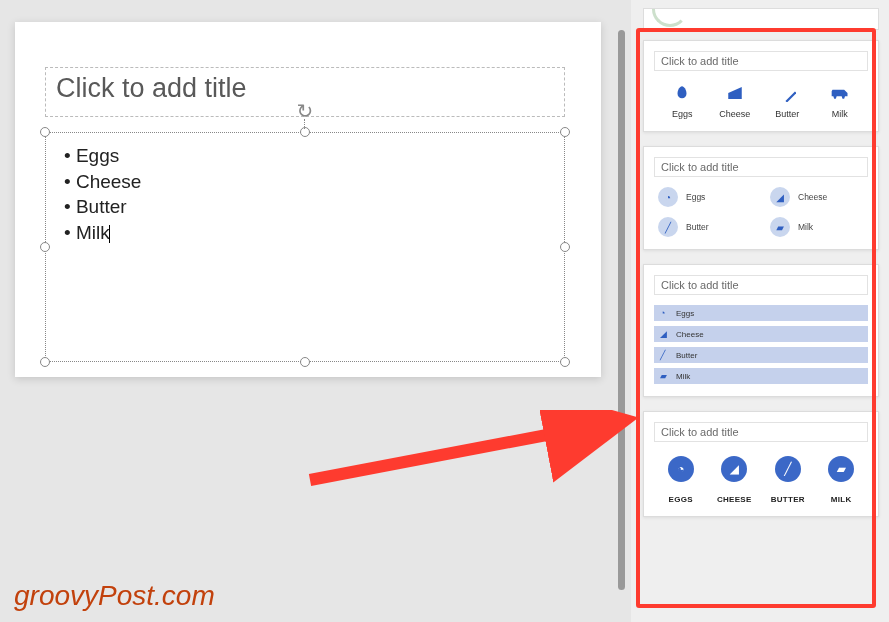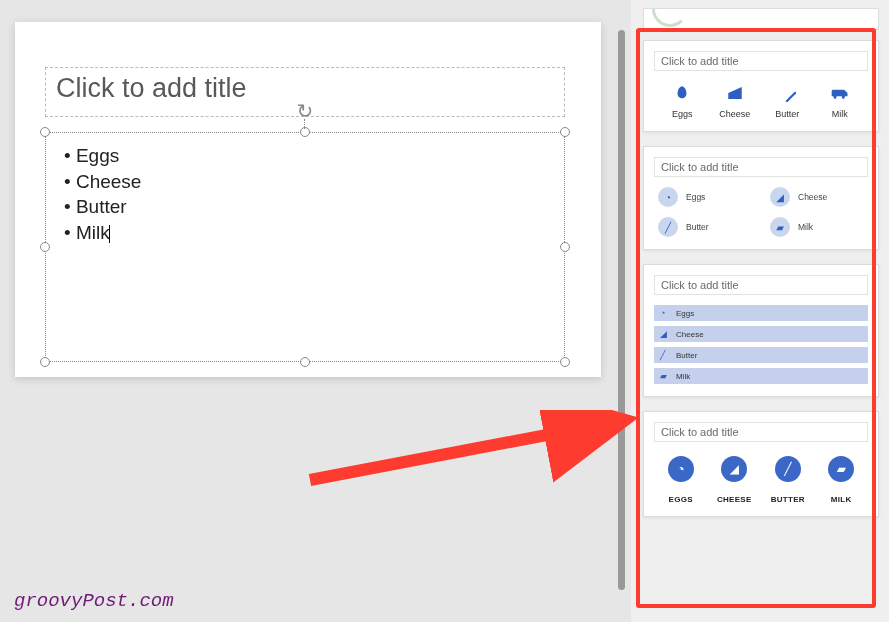--- a/index.html
+++ b/index.html
@@ -97,24 +97,24 @@
       left: calc(50% - 1px);
       top: -14px;
       width: 0;
       height: 10px;
       border-left: 1.5px dotted #888;
     }
     .watermark {
       position: absolute;
       left: 14px;
       bottom: 10px;
-      font-family: Liberation Mono, monospace;
+      font-family: Liberation Sans, sans-serif;
       font-style: italic;
-      color: #701a75;
-      font-size: 19px;
+      color: #c2410c;
+      font-size: 28px;
     }
     
     .vscroll {
       position: absolute;
       left: 618px;
       top: 30px;
       width: 7px;
       height: 560px;
       background: #999;
       border-radius: 4px;

